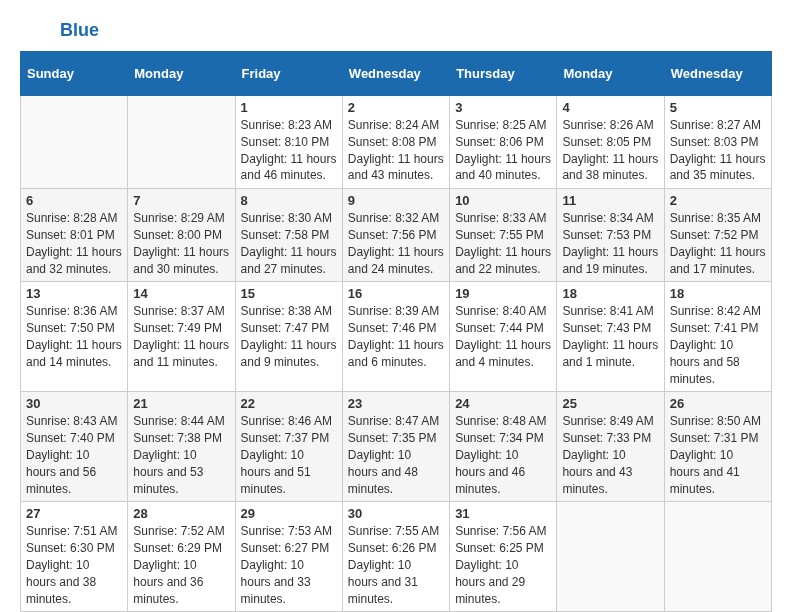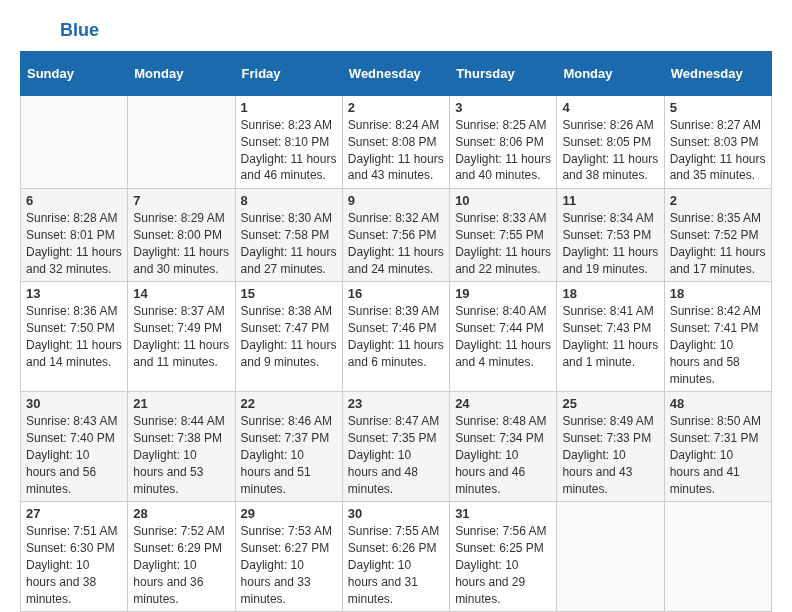--- a/index.html
+++ b/index.html
@@ -229,21 +229,21 @@
         </td>
         <td>
           <span class="day-number">24</span>
           <div class="day-info">Sunrise: 8:48 AM<br>Sunset: 7:34 PM<br>Daylight: 10 hours and 46 minutes.</div>
         </td>
         <td>
           <span class="day-number">25</span>
           <div class="day-info">Sunrise: 8:49 AM<br>Sunset: 7:33 PM<br>Daylight: 10 hours and 43 minutes.</div>
         </td>
         <td>
-          <span class="day-number">48</span>
+          <span class="day-number">26</span>
           <div class="day-info">Sunrise: 8:50 AM<br>Sunset: 7:31 PM<br>Daylight: 10 hours and 41 minutes.</div>
         </td>
       </tr>
       <tr>
         <td>
           <span class="day-number">27</span>
           <div class="day-info">Sunrise: 7:51 AM<br>Sunset: 6:30 PM<br>Daylight: 10 hours and 38 minutes.</div>
         </td>
         <td>
           <span class="day-number">28</span>

